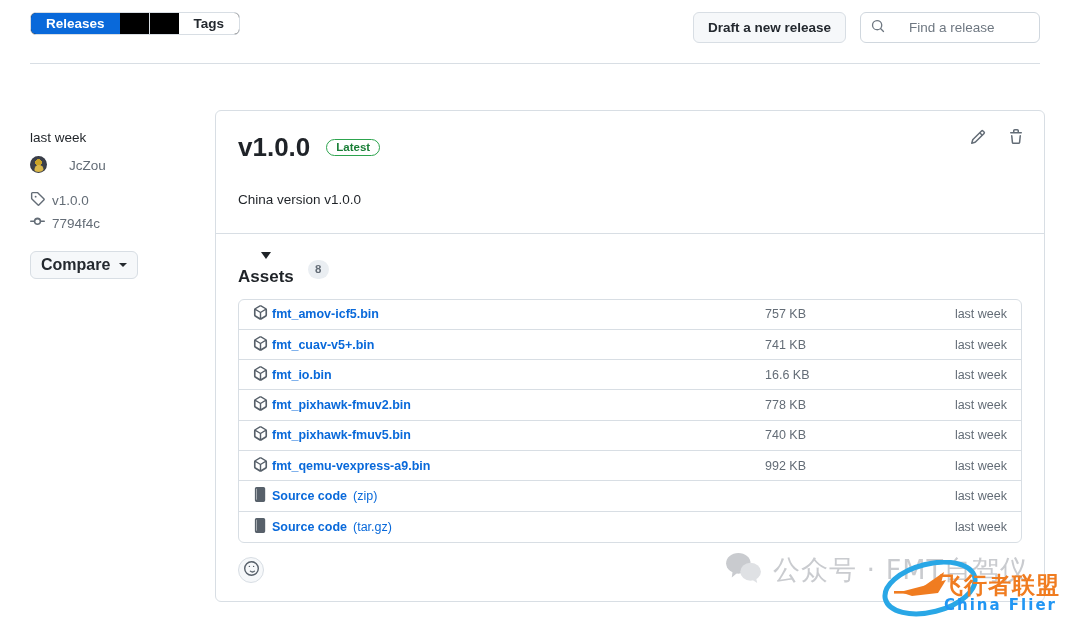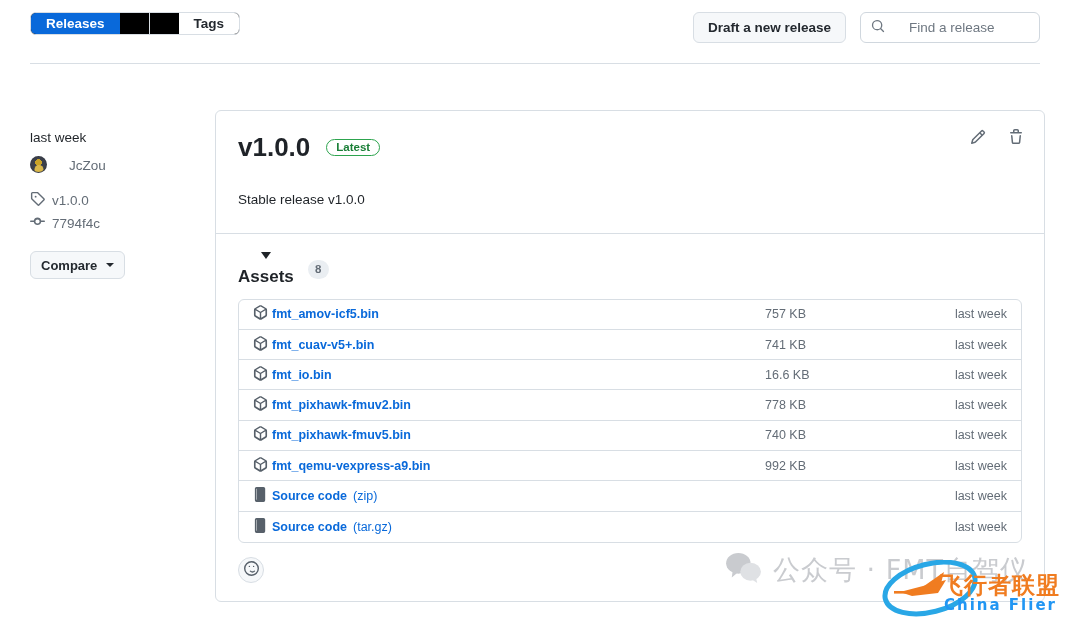--- a/index.html
+++ b/index.html
@@ -138,21 +138,21 @@
   }
   .side-row svg { flex: none; }
   .compare-btn {
     margin-top: 14px;
     height: 28px;
     padding: 12px 10px;
     display: inline-flex; align-items: center; gap: 9px;
     border: 1px solid #d8dee4;
     border-radius: 6px;
     background: #f6f8fa;
-    font-size: 13px;
+    font-size: 16px;
     font-weight: bold;
     color: #24292f;
     cursor: pointer;
     font-family: "Liberation Sans", sans-serif;
   }
   .caret {
     width: 0; height: 0;
     border-left: 4px solid transparent;
     border-right: 4px solid transparent;
     border-top: 4px solid #24292f;
@@ -403,21 +403,21 @@
     </button>
   </div>
 
   <div class="card">
 
     <div class="card-head">
       <div class="title-row">
         <div class="release-title">v1.0.0</div>
         <div class="latest-badge">Latest</div>
       </div>
-      <div class="release-body">Stable release v1.0.0</div>
+      <div class="release-body">China version v1.0.0</div>
 
       <div class="head-actions">
         <button class="icon-btn">
           <span>
             <svg width="16" height="16" viewBox="0 0 16 16" fill="currentColor" aria-hidden="true">
               <path d="M11.013 1.427a1.75 1.75 0 012.474 0l1.086 1.086a1.75 1.75 0 010 2.474l-8.61 8.61c-.21.21-.47.364-.756.445l-3.251.93a.75.75 0 01-.927-.928l.929-3.25c.081-.286.235-.547.445-.758zm1.414 1.06a.25.25 0 00-.354 0L10.811 3.75l1.439 1.44 1.263-1.263a.25.25 0 000-.354zm-1.237 3.763L9.75 4.81l-6.286 6.287a.25.25 0 00-.064.108l-.558 1.953 1.953-.558a.249.249 0 00.108-.064z"></path>
             </svg>
           </span>
         </button>
         <button class="icon-btn">

